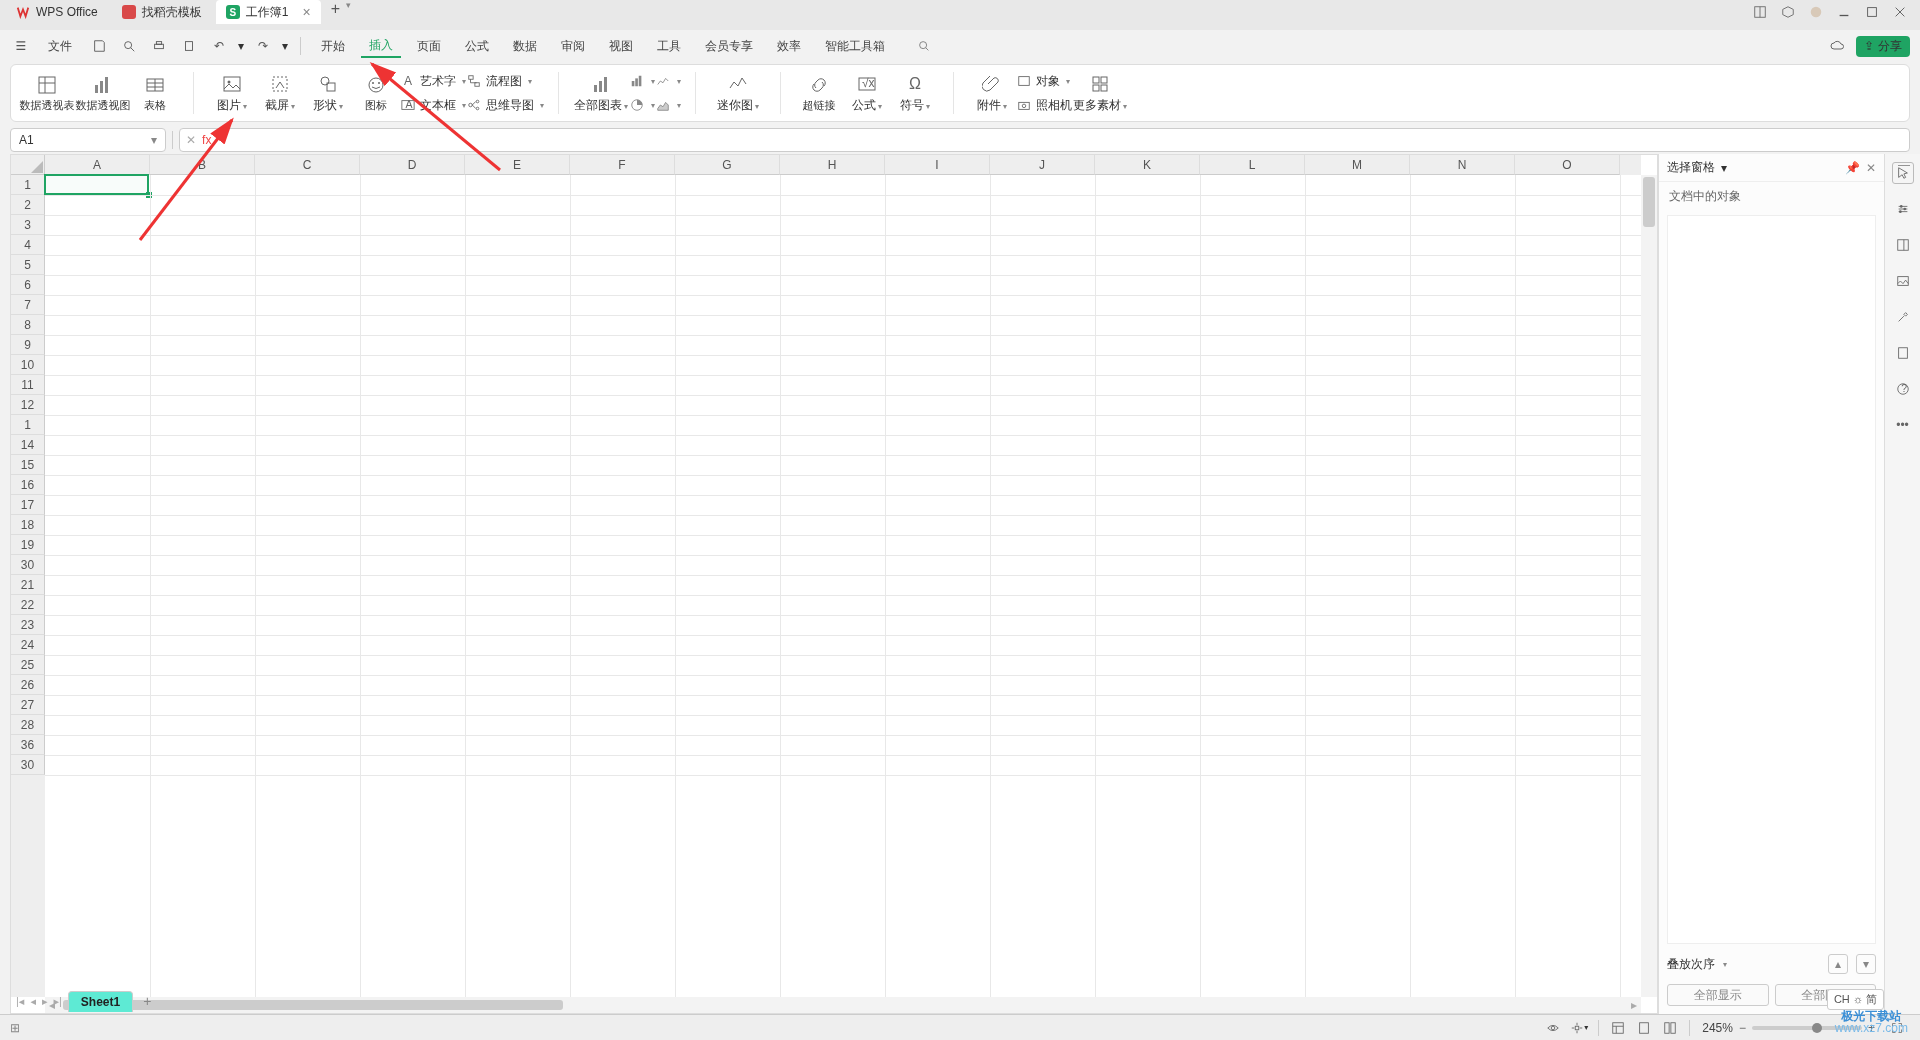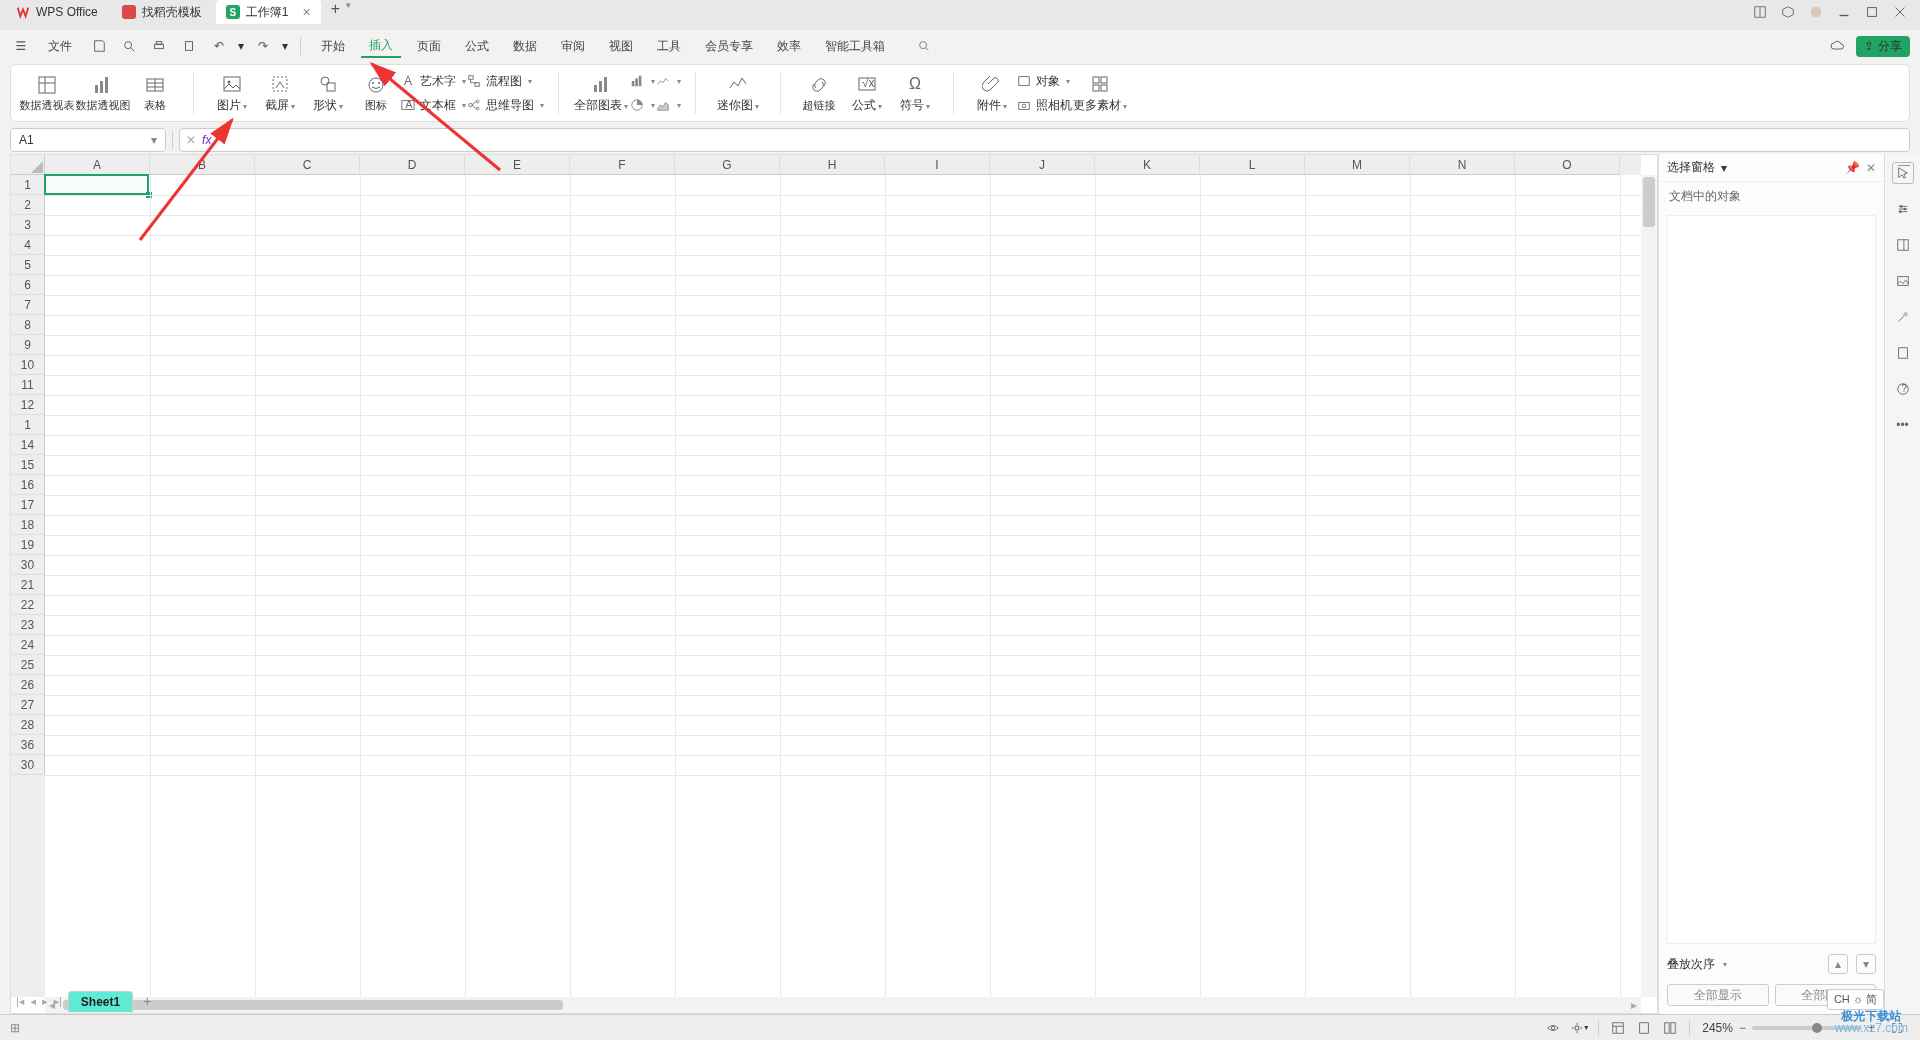--- a/index.html
+++ b/index.html
@@ -37,21 +37,21 @@
 .ribbon .col{display:flex;flex-direction:column;gap:4px;}
 .ribbon .mini{display:flex;align-items:center;gap:4px;height:20px;color:#444;font-size:11px;white-space:nowrap;}
 .ribbon .mini .mic{width:16px;height:16px;display:flex;align-items:center;justify-content:center;color:#666;}
 .ribbon .dd{font-size:8px;color:#888;margin-left:2px;}
 
 .fbar{height:28px;display:flex;align-items:center;margin:0 10px 0 10px;gap:6px;}
 .fbar .namebox{width:156px;height:24px;background:#fff;border:1px solid #ccc;border-radius:4px;display:flex;align-items:center;padding:0 8px;justify-content:space-between;}
 .fbar .namebox .dd{color:#888;}
 .fbar .sep{width:1px;height:18px;background:#ccc;}
 .fbar .fxwrap{flex:1;height:24px;background:#fff;border:1px solid #ccc;border-radius:4px;display:flex;align-items:center;padding:0 6px;gap:6px;}
-.fbar .fx{font-style:italic;color:#6d28d9;}
+.fbar .fx{color:#ef4444;}
 
 .workarea{position:absolute;top:154px;left:0;right:0;bottom:26px;display:flex;}
 .gridwrap{flex:1;position:relative;background:#fff;margin-left:10px;border:1px solid #ddd;}
 .rightpanel{width:226px;background:#fcfcfc;border-left:1px solid #ddd;display:flex;flex-direction:column;}
 .sidetools{width:36px;background:#f5f5f5;border-left:1px solid #ddd;display:flex;flex-direction:column;align-items:center;padding-top:8px;gap:14px;}
 .sidetools .sti{width:22px;height:22px;display:flex;align-items:center;justify-content:center;color:#666;}
 
 .gridwrap .corner{position:absolute;left:0;top:0;width:34px;height:20px;background:#eee;border-right:1px solid #ccc;border-bottom:1px solid #ccc;}
 .gridwrap .colhead{position:absolute;left:34px;top:0;right:16px;height:20px;background:#eee;display:flex;}
 .gridwrap .colhead .ch{border-right:1px solid #ddd;border-bottom:1px solid #ccc;text-align:center;line-height:20px;color:#555;}

